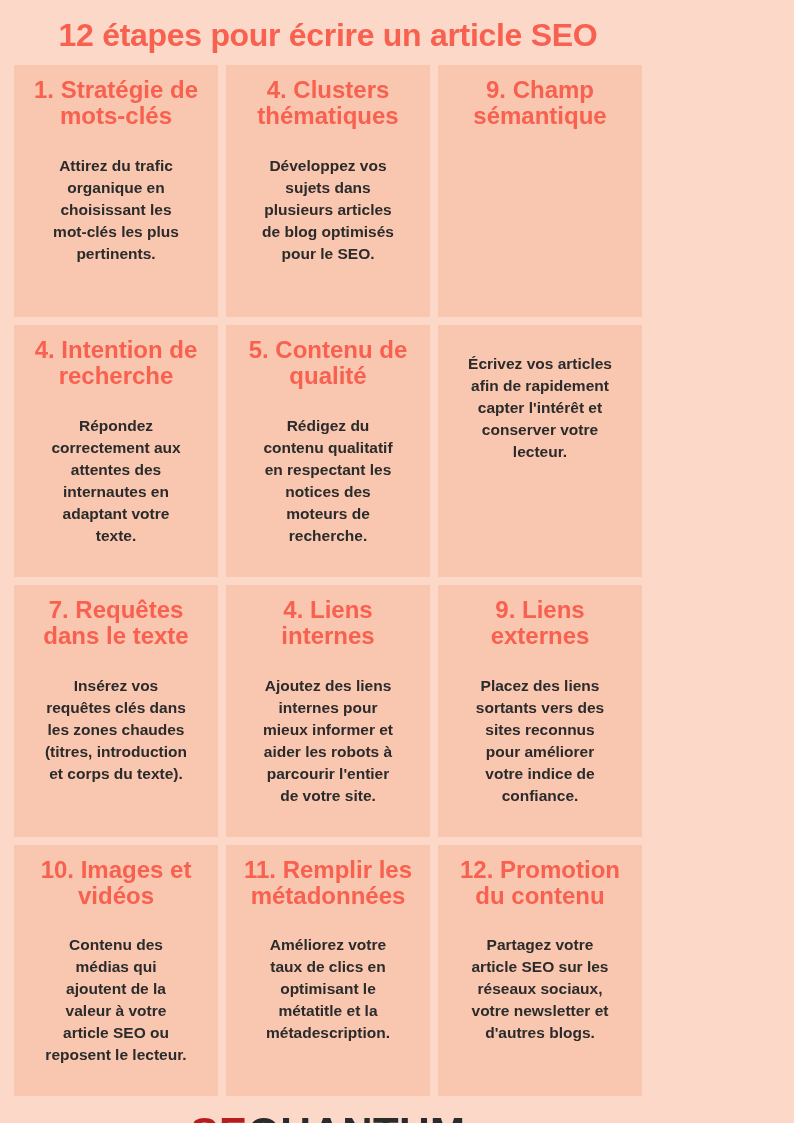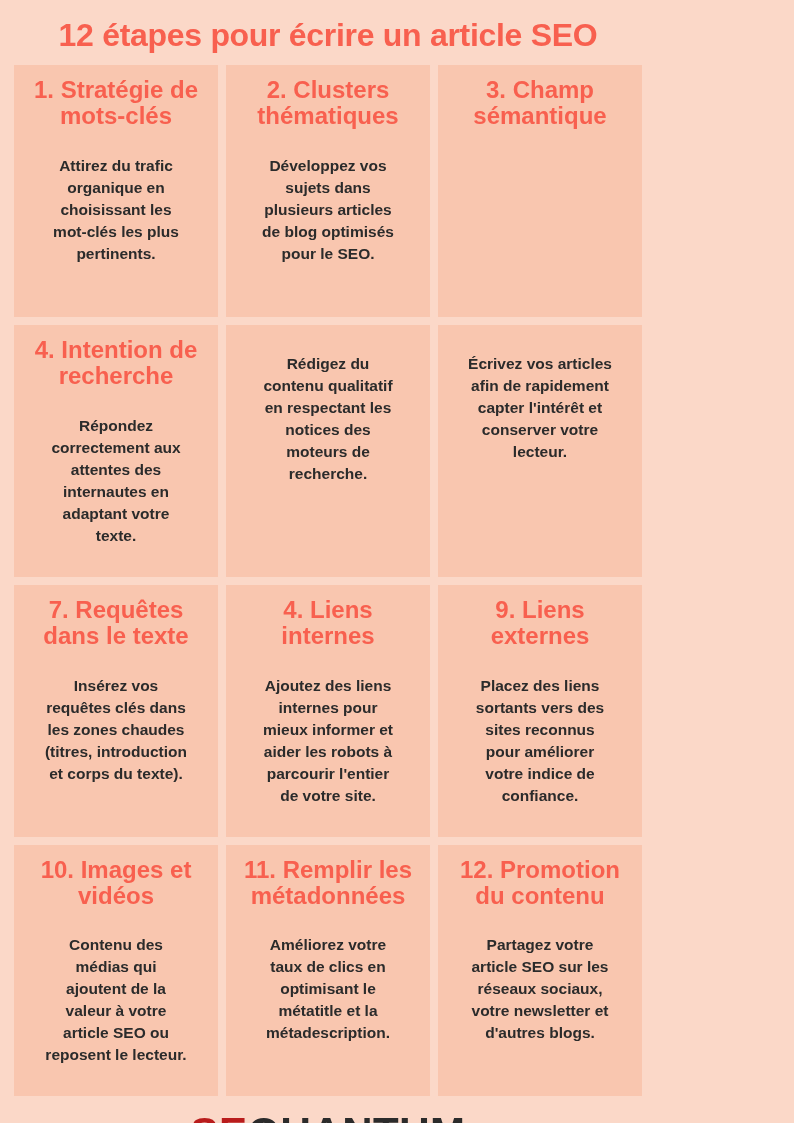--- a/index.html
+++ b/index.html
@@ -97,34 +97,35 @@
   <div class="poster-title">12 étapes pour écrire un article SEO</div>
 
   <div class="grid">
 
     <div class="card">
       <div class="card-title">1. Stratégie de mots-clés</div>
       <div class="card-text">Attirez du trafic organique en choisissant les mot-clés les plus pertinents.</div>
     </div>
 
     <div class="card">
-      <div class="card-title">2. Clusters thématiques</div>
+      <div class="card-title">4. Clusters thématiques</div>
       <div class="card-text">Développez vos sujets dans plusieurs articles de blog optimisés pour le SEO.</div>
     </div>
 
     <div class="card">
-      <div class="card-title">3. Champ sémantique</div>
+      <div class="card-title">9. Champ sémantique</div>
     </div>
 
     <div class="card">
       <div class="card-title">4. Intention de recherche</div>
       <div class="card-text">Répondez correctement aux attentes des internautes en adaptant votre texte.</div>
     </div>
 
     <div class="card">
+      <div class="card-title">5. Contenu de qualité</div>
       <div class="card-text">Rédigez du contenu qualitatif en respectant les notices des moteurs de recherche.</div>
     </div>
 
     <div class="card">
       <div class="card-text">Écrivez vos articles afin de rapidement capter l'intérêt et conserver votre lecteur.</div>
     </div>
 
     <div class="card">
       <div class="card-title">7. Requêtes dans le texte</div>
       <div class="card-text">Insérez vos requêtes clés dans les zones chaudes (titres, introduction et corps du texte).</div>

